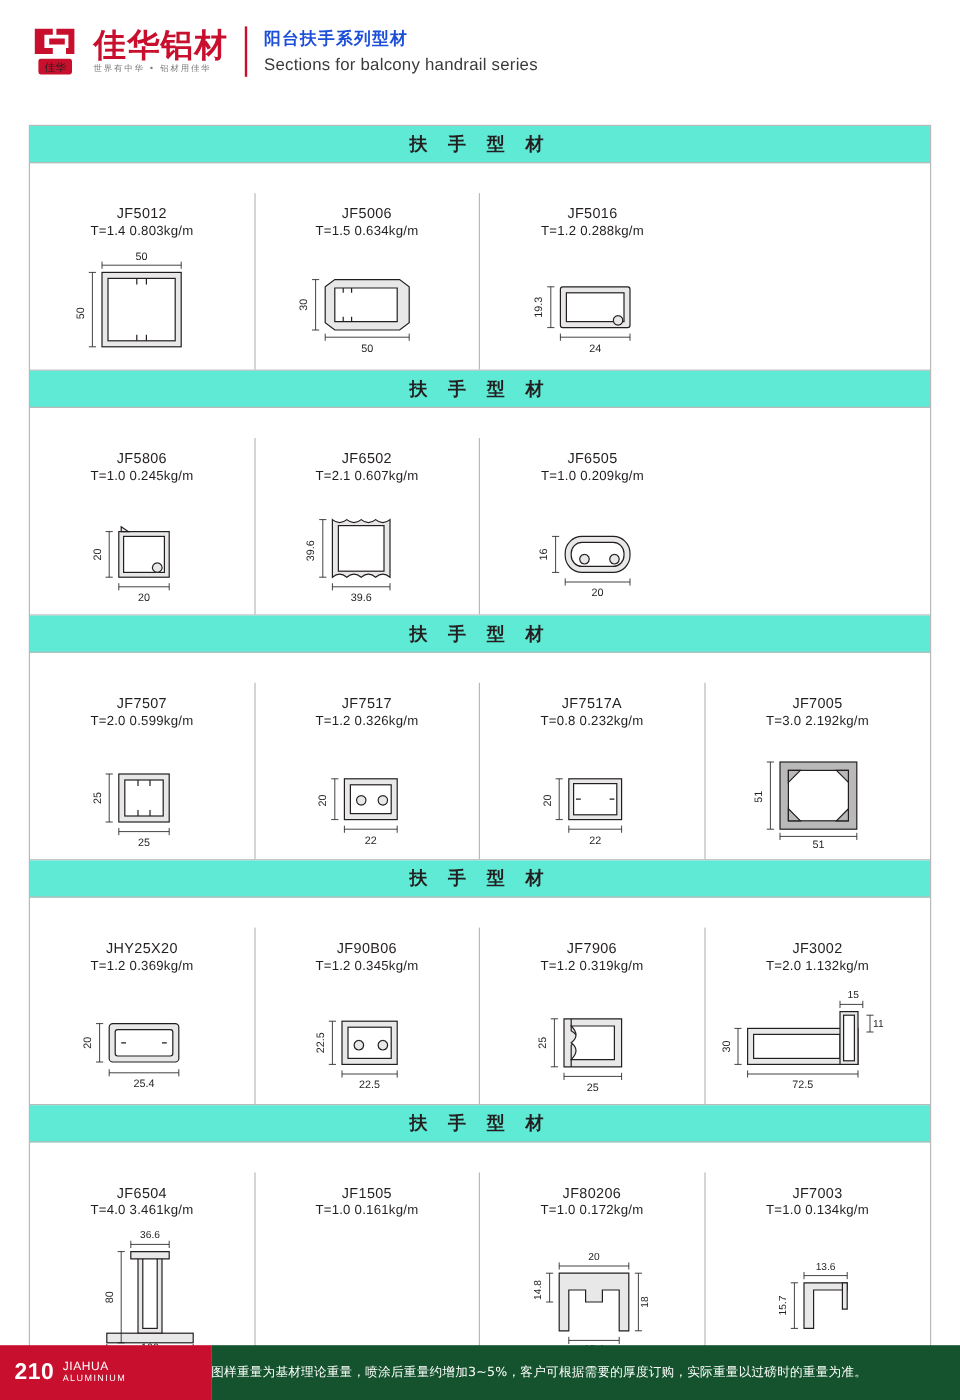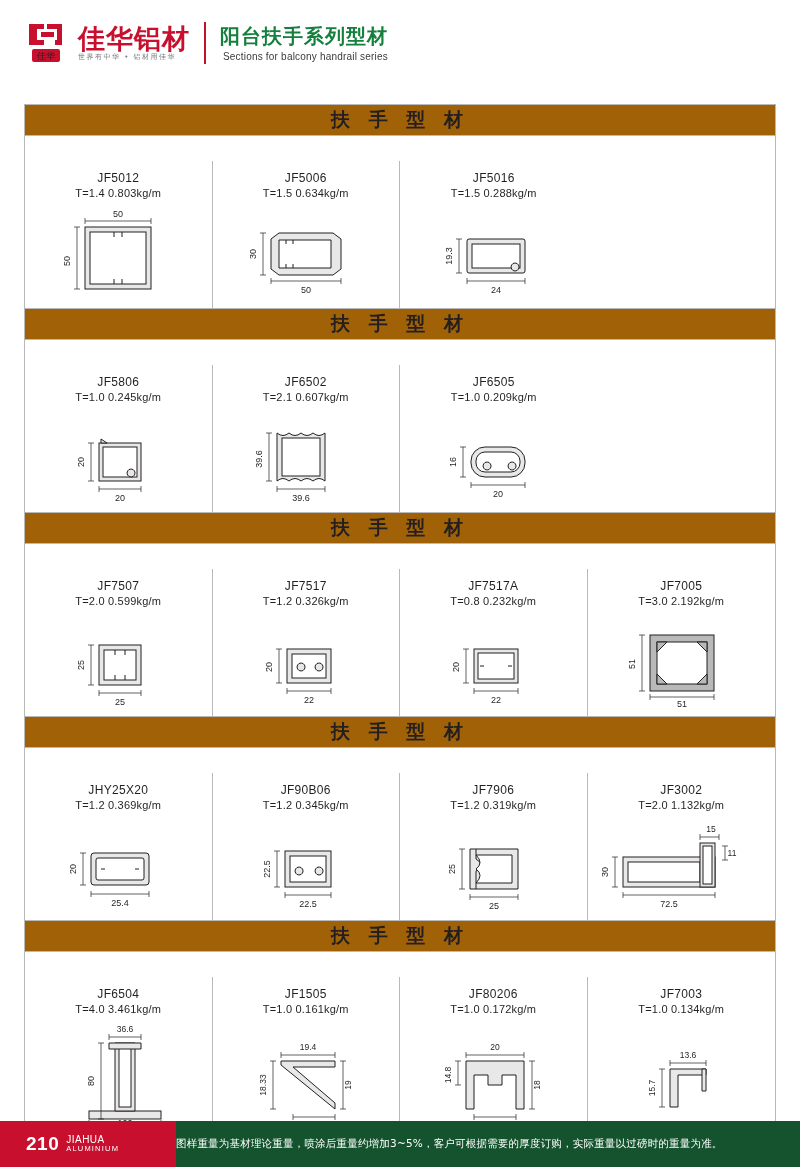--- a/index.html
+++ b/index.html
@@ -33,39 +33,39 @@
     font-size:7px;color:#7a7a7a;letter-spacing:1.5px;margin-top:0;
     font-family:"DejaVu Sans","Liberation Sans",sans-serif;
   }
   .logo-text-wrap{display:flex;flex-direction:column;justify-content:center;}
   .divider-v{
     width:2px;height:42px;background:#c8102e;margin:0 14px;
   }
   .title-wrap{display:flex;flex-direction:column;justify-content:center;}
   .title-cn{
     font-family:"DejaVu Sans","Liberation Sans",sans-serif;
-    font-size:20px;font-weight:bold;color:#15803d;letter-spacing:1px;line-height:1.2;
+    font-size:14px;font-weight:bold;color:#1d4ed8;letter-spacing:1px;line-height:1.2;
   }
   .title-en{
-    font-size:10px;color:#3a3a3a;margin-top:3px;letter-spacing:.2px;text-align:right;
+    font-size:14px;color:#3a3a3a;margin-top:3px;letter-spacing:.2px;text-align:right;
   }
 
   
   .sheet{
     position:absolute;left:24px;top:104px;width:752px;
     border:1px solid #b9b9b9;
     box-sizing:border-box;
   }
   .band{
-    background:#a16207;
+    background:#5eead4;
     border-bottom:1px solid #b9b9b9;
     height:30px;
     display:flex;align-items:center;justify-content:center;
     font-family:"DejaVu Sans","Liberation Sans",sans-serif;
-    font-size:19px;font-weight:bold;color:#231f20;
+    font-size:15px;font-weight:bold;color:#231f20;
     letter-spacing:6px;
   }
   .band.first{border-top:none;}
   .row{
     display:flex;
     border-bottom:1px solid #b9b9b9;
     margin-top:25px;
   }
   .row:last-child{border-bottom:none;}
   .cell{
@@ -91,21 +91,21 @@
   .fig svg{display:block;}
   svg text{font-family:"Liberation Sans","DejaVu Sans",sans-serif;fill:#231f20;}
 
   
   .footer{
     position:absolute;left:0;bottom:0;width:800px;height:46px;
     display:flex;align-items:stretch;
   }
   .foot-left{
     background:#c8102e;color:#fff;width:176px;
-    display:flex;align-items:center;gap:7px;padding-left:26px;box-sizing:border-box;
+    display:flex;align-items:center;gap:7px;padding-left:12px;box-sizing:border-box;
   }
   .foot-page{font-size:19px;font-weight:bold;letter-spacing:.5px;}
   .foot-brand{display:flex;flex-direction:column;line-height:1.15;}
   .foot-brand span:first-child{font-size:10px;letter-spacing:.5px;}
   .foot-brand span:last-child{font-size:7.5px;letter-spacing:1.2px;}
   .foot-right{
     background:#14532d;color:#fff;flex:1;
     display:flex;align-items:center;
     font-family:"DejaVu Sans","Liberation Sans",sans-serif;
     font-size:10.5px;letter-spacing:.2px;
@@ -177,21 +177,21 @@
             <path d="M32 30 L32 72 M29 30 L35 30 M29 72 L35 72"></path>
           </g>
           <text x="75" y="90" font-size="9" text-anchor="middle">50</text>
           <text x="25" y="51" font-size="9" text-anchor="middle" transform="rotate(-90 25 51)">30</text>
         </svg>
       </div>
     </div>
 
     <div class="cell">
       <div class="code">JF5016</div>
-      <div class="spec">T=1.5   0.288kg/m</div>
+      <div class="spec">T=1.2   0.288kg/m</div>
       <div class="fig">
         <svg width="150" height="96" viewBox="0 0 150 96">
           <g stroke="#231f20" stroke-width="1" fill="#e8e8e8">
             <rect x="48" y="36" width="58" height="34" rx="2"></rect>
             <rect x="53" y="41" width="48" height="24" fill="#ffffff"></rect>
             <path d="M96 60 a4 4 0 1 0 .1 0" fill="#e8e8e8"></path>
           </g>
           <g stroke="#231f20" stroke-width=".7" fill="none">
             <path d="M48 78 L106 78 M48 75 L48 81 M106 75 L106 81"></path>
             <path d="M40 36 L40 70 M37 36 L43 36 M37 70 L43 70"></path>
@@ -463,37 +463,20 @@
           <text x="82" y="15" font-size="8.5" text-anchor="middle">36.6</text>
           <text x="82" y="109" font-size="9" text-anchor="middle">100</text>
           <text x="51" y="64" font-size="9" text-anchor="middle" transform="rotate(-90 51 64)">80</text>
         </svg>
       </div>
     </div>
 
     <div class="cell">
       <div class="code">JF1505</div>
       <div class="spec">T=1.0   0.161kg/m</div>
-      <div class="fig">
-        <svg width="150" height="110" viewBox="0 0 150 110">
-          <g stroke="#231f20" stroke-width="1" fill="#e8e8e8">
-            <path d="M50 44 L104 44 L104 50 L62 50 L104 86 L104 92 L50 48 Z"></path>
-          </g>
-          <g stroke="#231f20" stroke-width=".7" fill="none">
-            <path d="M50 38 L104 38 M50 35 L50 41 M104 35 L104 41"></path>
-            <path d="M42 44 L42 92 M39 44 L45 44 M39 92 L45 92"></path>
-            <path d="M112 44 L112 92 M109 44 L115 44 M109 92 L115 92"></path>
-            <path d="M62 100 L104 100 M62 97 L62 103 M104 97 L104 103"></path>
-          </g>
-          <text x="77" y="33" font-size="8.5" text-anchor="middle">19.4</text>
-          <text x="35" y="68" font-size="8.5" text-anchor="middle" transform="rotate(-90 35 68)">18.33</text>
-          <text x="120" y="68" font-size="8.5" text-anchor="middle" transform="rotate(-90 120 68)">19</text>
-          <text x="83" y="110" font-size="8.5" text-anchor="middle">15.5</text>
-        </svg>
-      </div>
     </div>
 
     <div class="cell">
       <div class="code">JF80206</div>
       <div class="spec">T=1.0   0.172kg/m</div>
       <div class="fig">
         <svg width="150" height="110" viewBox="0 0 150 110">
           <g stroke="#231f20" stroke-width="1" fill="#e8e8e8">
             <path d="M48 44 L106 44 L106 92 L98 92 L98 58 L84 58 L84 68 L70 68 L70 58 L56 58 L56 92 L48 92 Z"></path>
           </g>

